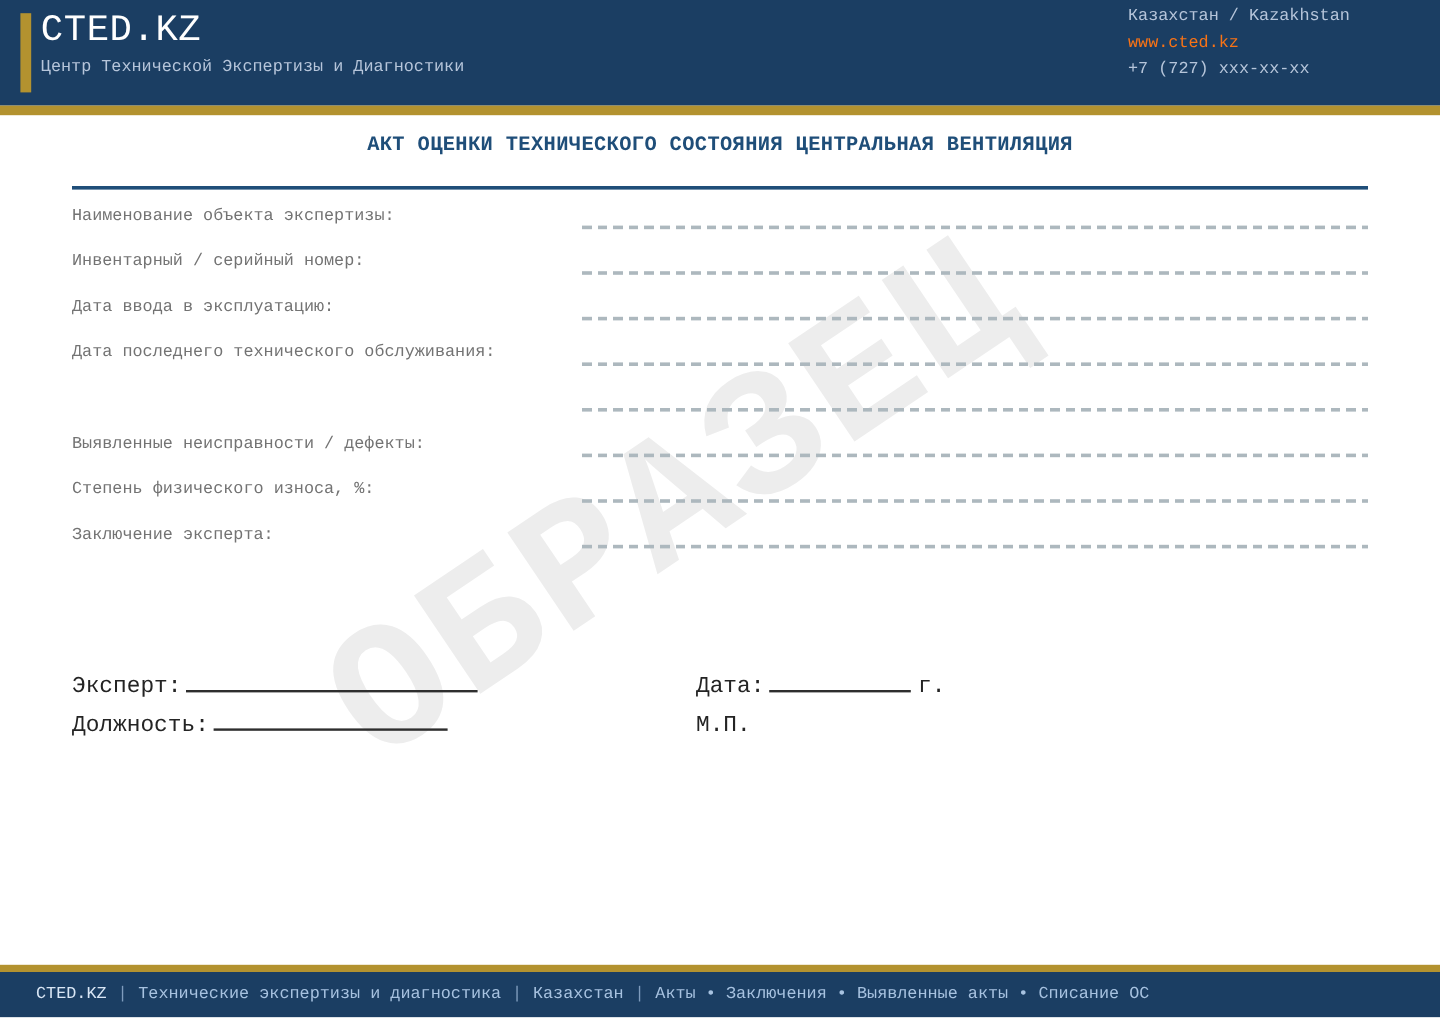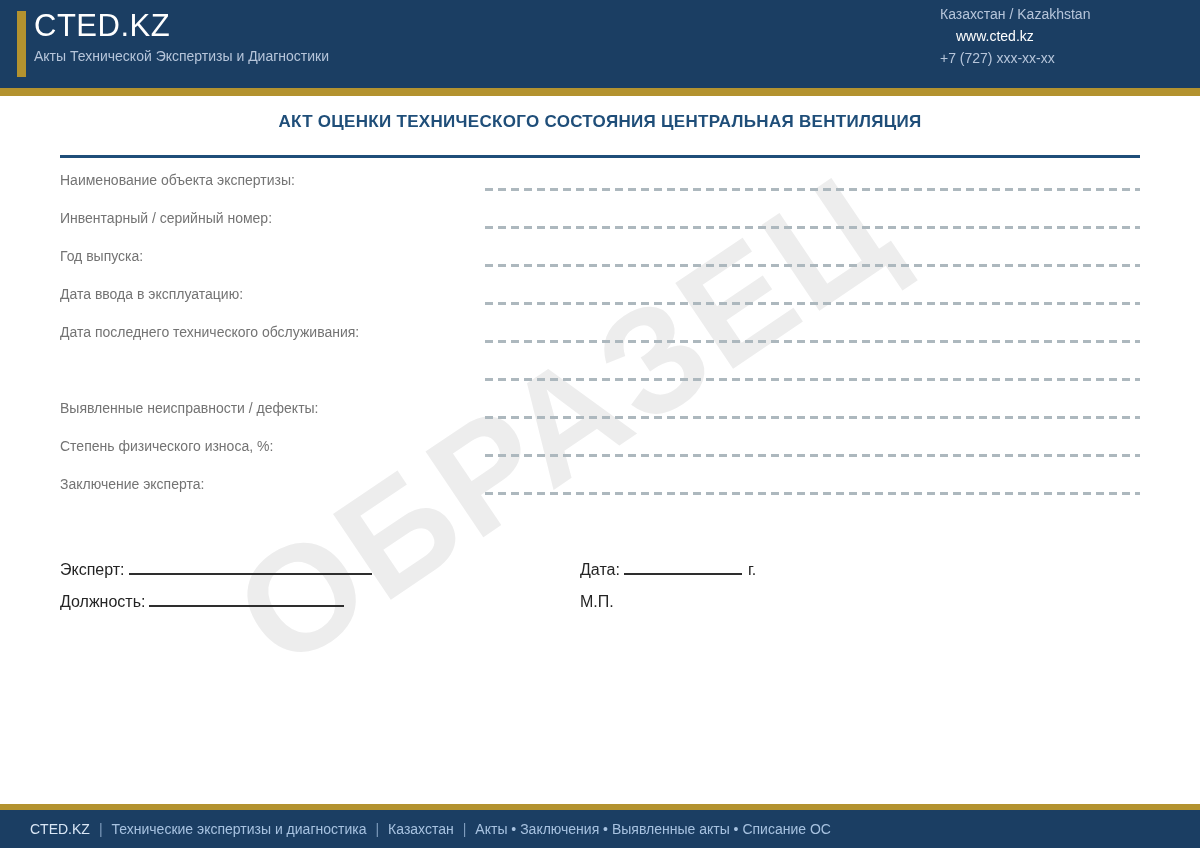--- a/index.html
+++ b/index.html
@@ -3,21 +3,21 @@
 <meta charset="utf-8">
 <style>
   html, body { margin: 0; padding: 0; background: #ffffff; }
   * { box-sizing: border-box; }
   .page {
     position: relative;
     width: 1200px;
     height: 848px;
     background: #ffffff;
     overflow: hidden;
-    font-family: Liberation Sans, sans-serif;
+    font-family: Liberation Mono, monospace;
   }
 
   
   .header {
     position: absolute;
     top: 0; left: 0; right: 0;
     height: 88px;
     background: #1b3e63;
     z-index: 2;
   }
@@ -42,24 +42,23 @@
     color: #b6c5da;
   }
   .header-right {
     position: absolute;
     left: 940px; top: 3px;
     font-size: 14px;
     line-height: 22px;
     color: #b6c5da;
   }
   .header-link {
-    color: #ffffff;
+    color: #f97316;
     text-decoration: none;
     cursor: pointer;
-    margin-left: 16px;
   }
   .header-stripe {
     position: absolute;
     top: 88px; left: 0; right: 0;
     height: 8px;
     background: #b3922f;
     z-index: 2;
   }
 
   
@@ -114,21 +113,21 @@
   }
   .field-line {
     position: absolute;
     left: 425px; right: 0;
     top: 16px;
     height: 3px;
     background: repeating-linear-gradient(90deg, #adb8be 0px, #adb8be 8px, transparent 8px, transparent 13px);
   }
 
   
-  .sig { position: absolute; font-size: 16px; color: #242424; z-index: 1; white-space: nowrap; }
+  .sig { position: absolute; font-size: 19px; color: #242424; z-index: 1; white-space: nowrap; }
   .sig-expert { left: 60px;  top: 561px; }
   .sig-date   { left: 580px; top: 561px; }
   .sig-role   { left: 60px;  top: 593px; }
   .sig-stamp  { left: 580px; top: 593px; }
   .sigline {
     display: inline-block;
     border-bottom: 2px solid #2e2e2e;
     height: 13px;
     margin-left: 4px;
   }
@@ -162,45 +161,41 @@
   .footer-sep { padding: 0 9px; color: #7f9cbd; }
 </style>
 </head>
 <body>
 
 <div class="page">
 
   <div class="header">
     <div class="header-accent"></div>
     <div class="logo">CTED.KZ</div>
-    <div class="subtitle">Акты Технической Экспертизы и Диагностики</div>
+    <div class="subtitle">Центр Технической Экспертизы и Диагностики</div>
     <div class="header-right">
       <div>Казахстан / Kazakhstan</div>
       <div><span class="header-link">www.cted.kz</span></div>
       <div>+7 (727) xxx-xx-xx</div>
     </div>
   </div>
   <div class="header-stripe"></div>
 
   <div class="watermark">ОБРАЗЕЦ</div>
 
   <div class="doc-title">АКТ ОЦЕНКИ ТЕХНИЧЕСКОГО СОСТОЯНИЯ ЦЕНТРАЛЬНАЯ ВЕНТИЛЯЦИЯ</div>
   <div class="title-rule"></div>
 
   <div class="form">
     <div class="form-row">
       <span class="field-label">Наименование объекта экспертизы:</span>
       <span class="field-line"></span>
     </div>
     <div class="form-row">
       <span class="field-label">Инвентарный / серийный номер:</span>
-      <span class="field-line"></span>
-    </div>
-    <div class="form-row">
-      <span class="field-label">Год выпуска:</span>
       <span class="field-line"></span>
     </div>
     <div class="form-row">
       <span class="field-label">Дата ввода в эксплуатацию:</span>
       <span class="field-line"></span>
     </div>
     <div class="form-row">
       <span class="field-label">Дата последнего технического обслуживания:</span>
       <span class="field-line"></span>
     </div>

